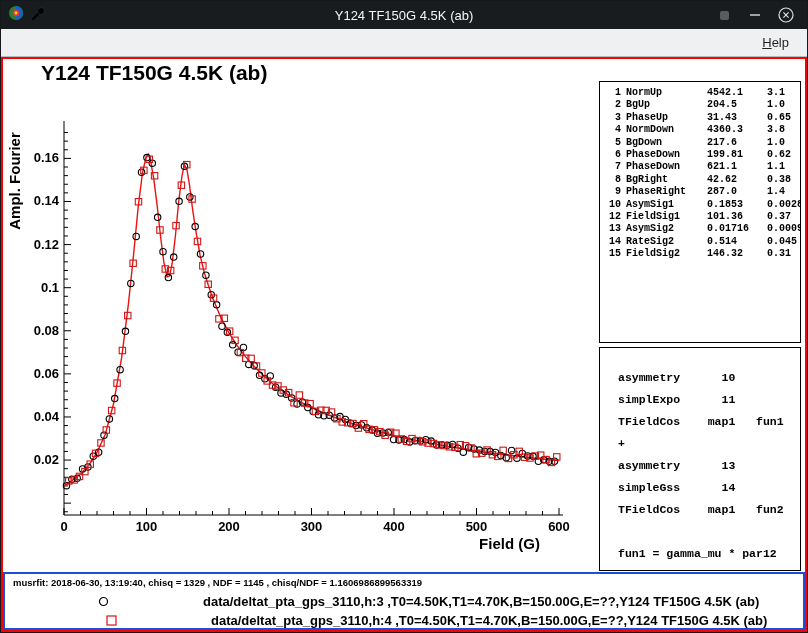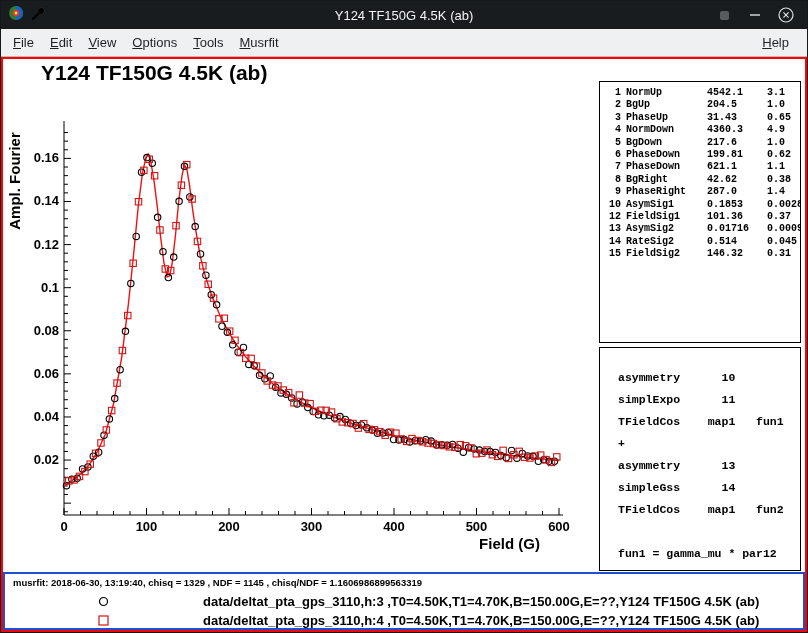--- a/index.html
+++ b/index.html
@@ -78,28 +78,20 @@
         <svg width="16" height="16" viewBox="0 0 16 16">
           <circle cx="8" cy="8" r="7" fill="none" stroke="#dcdfe1" stroke-width="1.2"></circle>
           <line x1="5.4" y1="5.4" x2="10.6" y2="10.6" stroke="#dcdfe1" stroke-width="1.2"></line>
           <line x1="10.6" y1="5.4" x2="5.4" y2="10.6" stroke="#dcdfe1" stroke-width="1.2"></line>
         </svg>
       </span>
     </div>
   </div>
 
   <div class="menubar">
-    <div class="menu-left" id="menu-left">
-        <span class="menu-item">File</span>
-        <span class="menu-item">Edit</span>
-        <span class="menu-item">View</span>
-        <span class="menu-item">Options</span>
-        <span class="menu-item">Tools</span>
-        <span class="menu-item">Musrfit</span>
-      </div>
     <div class="menu-right" id="menu-right">
         <span class="menu-item">Help</span>
       </div>
   </div>
 
   <div class="canvas">
     <div class="chart-title">Y124 TF150G 4.5K (ab)</div>
 
     <svg id="plot" width="600" height="515">
         <g>
@@ -409,21 +401,21 @@
           <div class="param-row">
             <span class="idx">3</span>
             <span class="pname">PhaseUp</span>
             <span class="val">31.43</span>
             <span class="err">0.65</span>
           </div>
           <div class="param-row">
             <span class="idx">4</span>
             <span class="pname">NormDown</span>
             <span class="val">4360.3</span>
-            <span class="err">4.9</span>
+            <span class="err">3.8</span>
           </div>
           <div class="param-row">
             <span class="idx">5</span>
             <span class="pname">BgDown</span>
             <span class="val">217.6</span>
             <span class="err">1.0</span>
           </div>
           <div class="param-row">
             <span class="idx">6</span>
             <span class="pname">PhaseDown</span>
@@ -495,21 +487,21 @@
     </div>
 
     <div class="bottom-pad">
       <div class="fit-info">musrfit: 2018-06-30, 13:19:40, chisq = 1329 , NDF = 1145 , chisq/NDF = 1.1606986899563319</div>
       <div class="legend-row" style="top:18px;">
         <span class="marker-cell legend-marker"><svg width="13" height="13">
               <circle cx="6.5" cy="6.5" r="4" fill="none" stroke="#000000" stroke-width="1.2"></circle>
             </svg></span>
         <span class="legend-label">data/deltat_pta_gps_3110,h:3 ,T0=4.50K,T1=4.70K,B=150.00G,E=??,Y124 TF150G 4.5K (ab)</span>
       </div>
-      <div class="legend-row" style="top:37px;">
+      <div class="legend-row" style="top:37px;margin-left:8px;">
         <span class="marker-cell legend-marker"><svg width="13" height="13">
               <rect x="2" y="2" width="9" height="9" fill="none" stroke="#d01616" stroke-width="1.2"></rect>
             </svg></span>
         <span class="legend-label">data/deltat_pta_gps_3110,h:4 ,T0=4.50K,T1=4.70K,B=150.00G,E=??,Y124 TF150G 4.5K (ab)</span>
       </div>
     </div>
   </div>
 
 </div>
 

